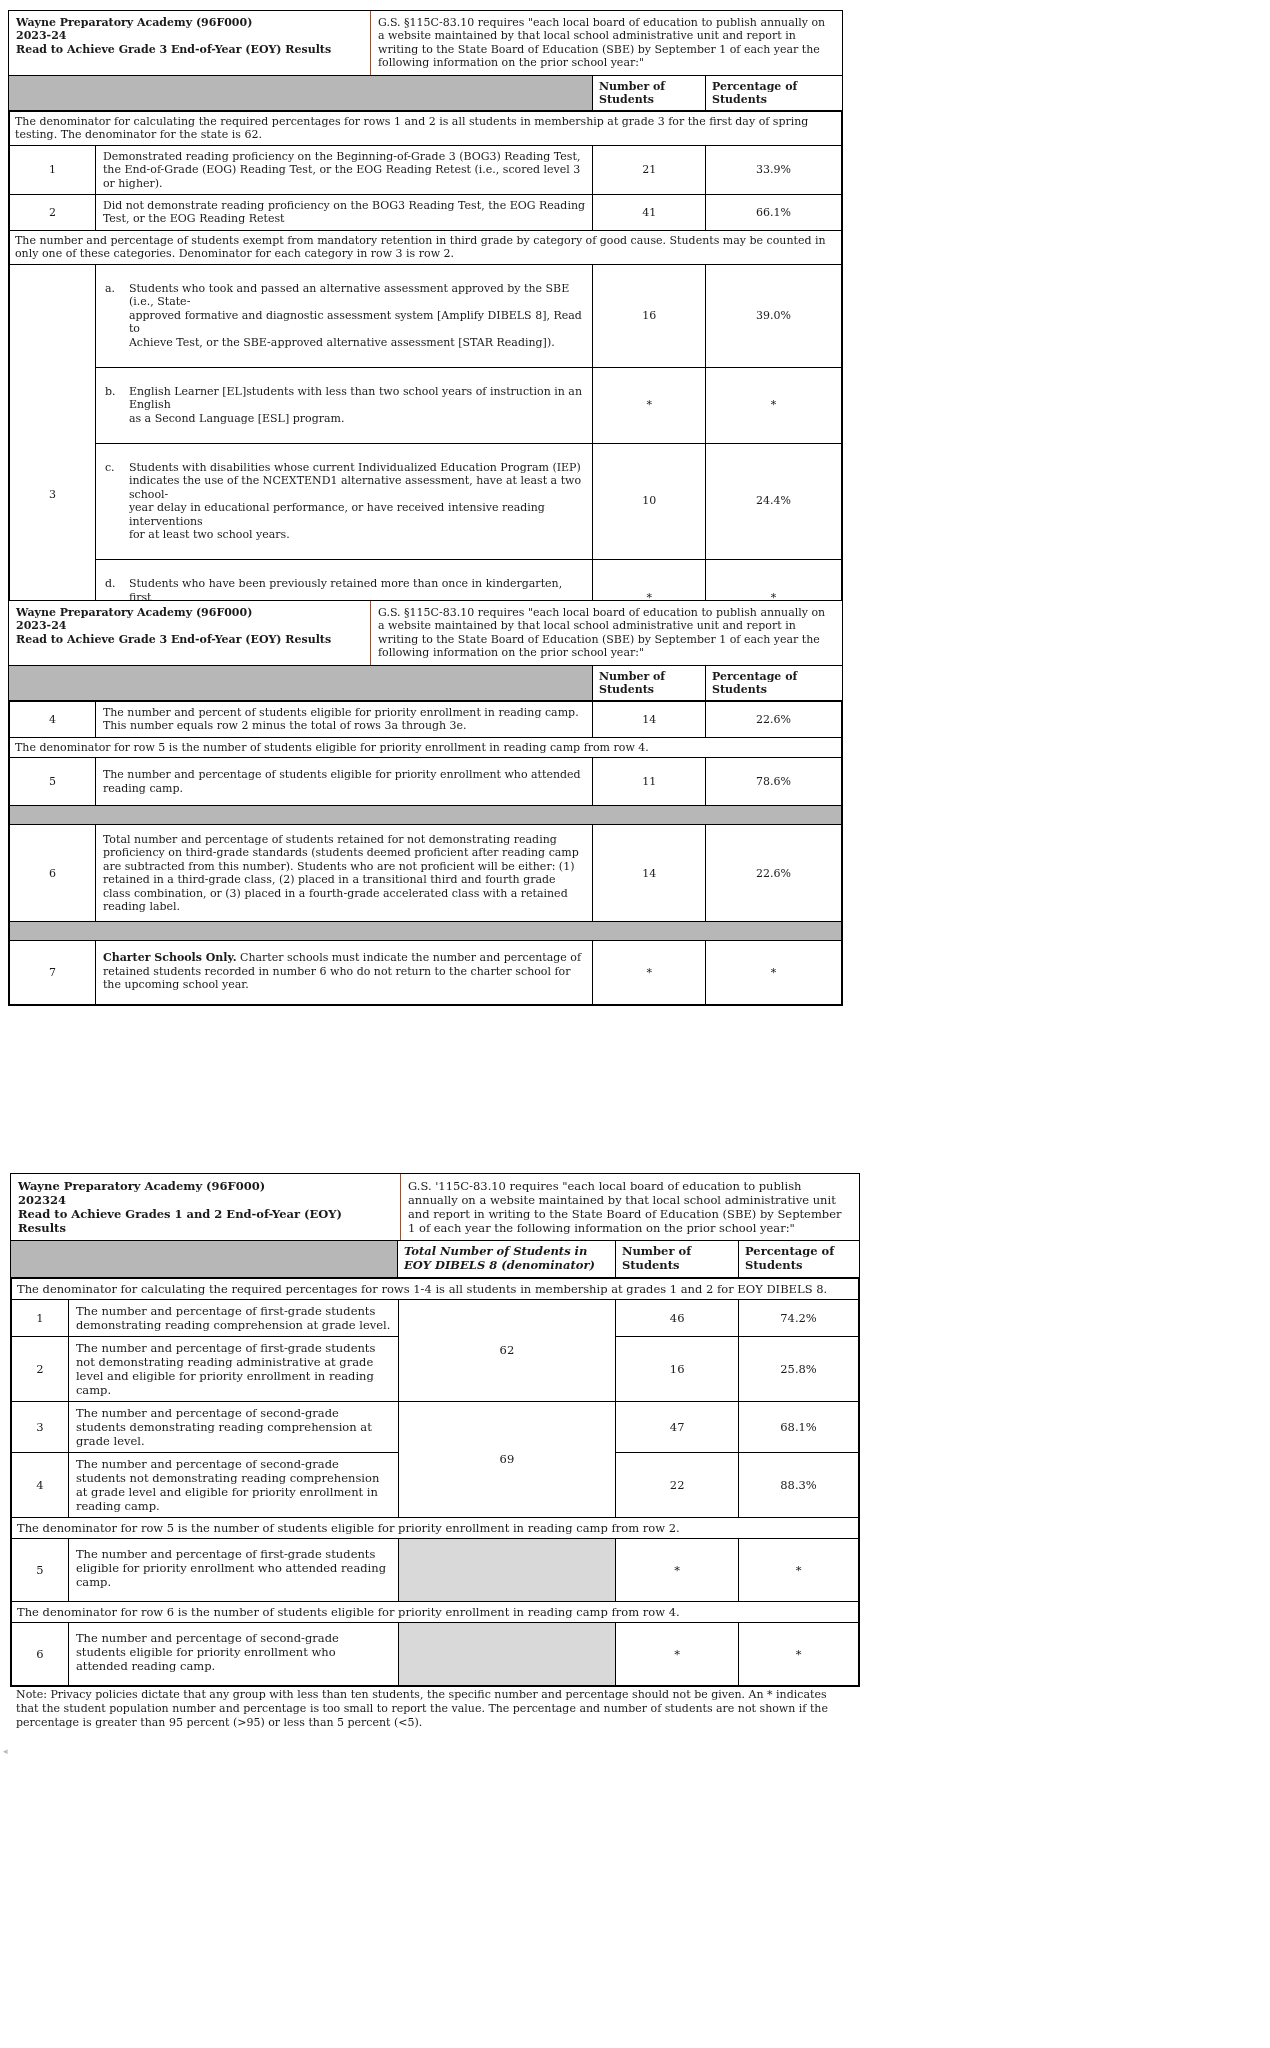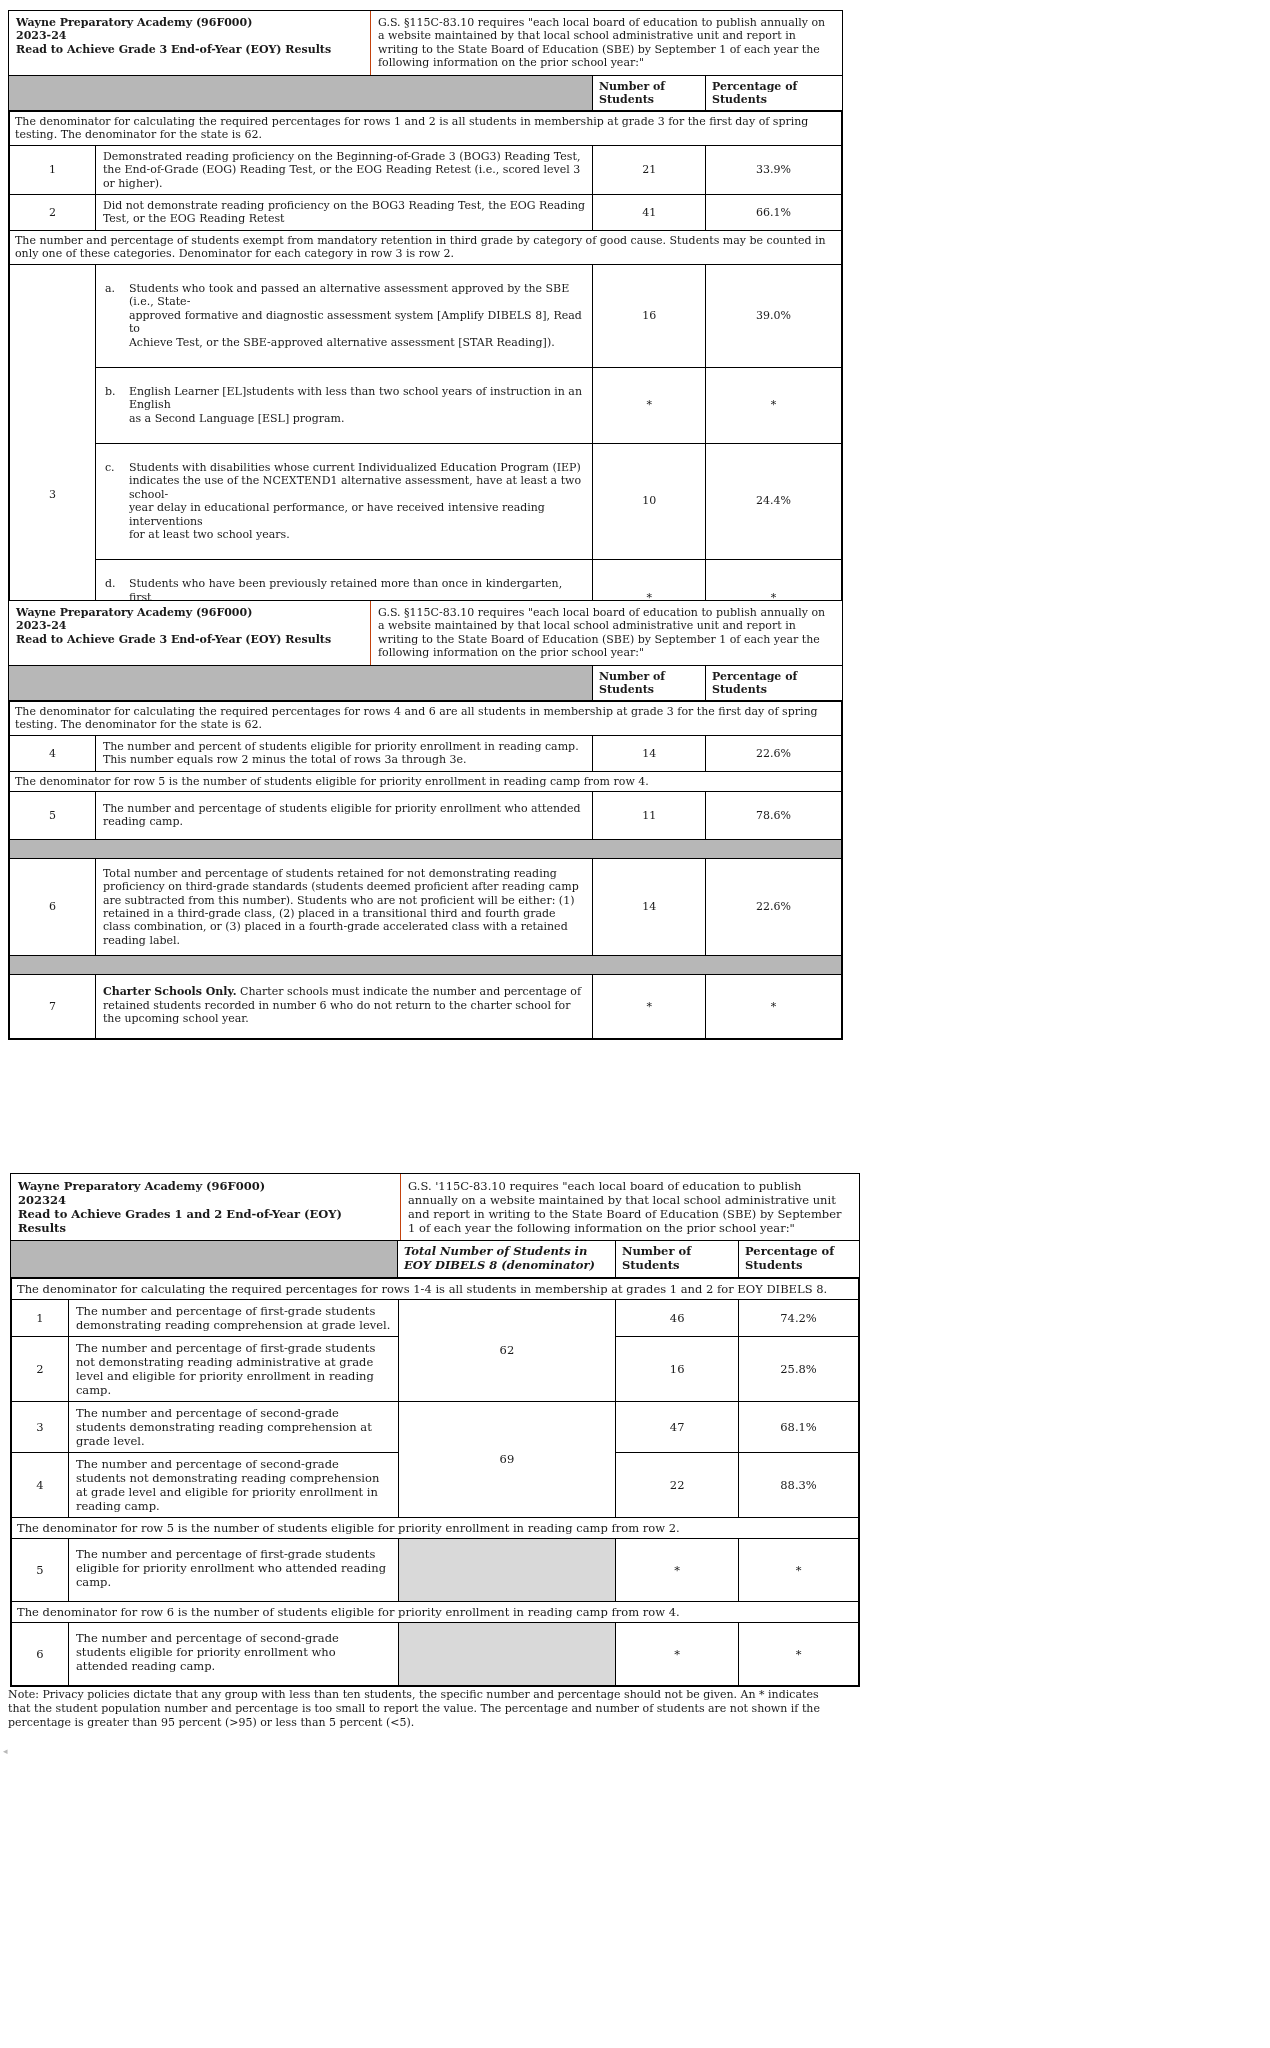--- a/index.html
+++ b/index.html
@@ -32,21 +32,21 @@
   td.notecell{padding:3px 5px;}
   td.numcol{text-align:center;vertical-align:middle;padding:2px;}
   td.desc{padding:4px 7px;white-space:pre-line;}
   td.val{text-align:center;vertical-align:middle;padding:2px;}
   td.sep{background:#b7b7b7;height:19px;padding:0;}
   td.graycell{background:#d9d9d9;}
   .sub{display:flex;}
   .sub .letter{flex:0 0 24px;text-align:left;padding-left:2px;}
   .sub .subtext{flex:1;white-space:pre-line;}
   .boldlead{font-weight:bold;}
-  .footer-note{position:absolute;left:8px;top:1688px;width:828px;font-size:11px;line-height:1.28;}
+  .footer-note{position:absolute;left:16px;top:1688px;width:828px;font-size:11px;line-height:1.28;}
   .artifact{position:absolute;left:3px;top:1746px;color:#b9b9b9;font-size:9px;}
   
   col.c1{width:86px;} col.c2{width:498px;} col.c3{width:113px;} col.c4{width:136px;}
   
   col.d1{width:57px;} col.d2{width:330px;} col.d3{width:218px;} col.d4{width:123px;} col.d5{width:120px;}
 </style>
 </head>
 <body>
 
 <section class="tblwrap t1">
@@ -157,23 +157,20 @@
     <div class="colh last">Percentage of Students</div>
   </div>
   <table>
     <colgroup>
         <col class="c1">
         <col class="c2">
         <col class="c3">
         <col class="c4">
       </colgroup>
     <tbody>
-        <tr>
-      <td class="notecell" colspan="4">The denominator for calculating the required percentages for rows 4 and 6 are all students in membership at grade 3 for the first day of spring testing. The denominator for the state is 62.</td>
-    </tr>
     <tr>
       <td class="numcol">4</td>
       <td class="desc">The number and percent of students eligible for priority enrollment in reading camp.
 This number equals row 2 minus the total of rows 3a through 3e.</td>
       <td class="val">14</td>
       <td class="val">22.6%</td>
     </tr>
     <tr>
       <td class="notecell" colspan="4">The denominator for row 5 is the number of students eligible for priority enrollment in reading camp from row 4.</td>
     </tr>

